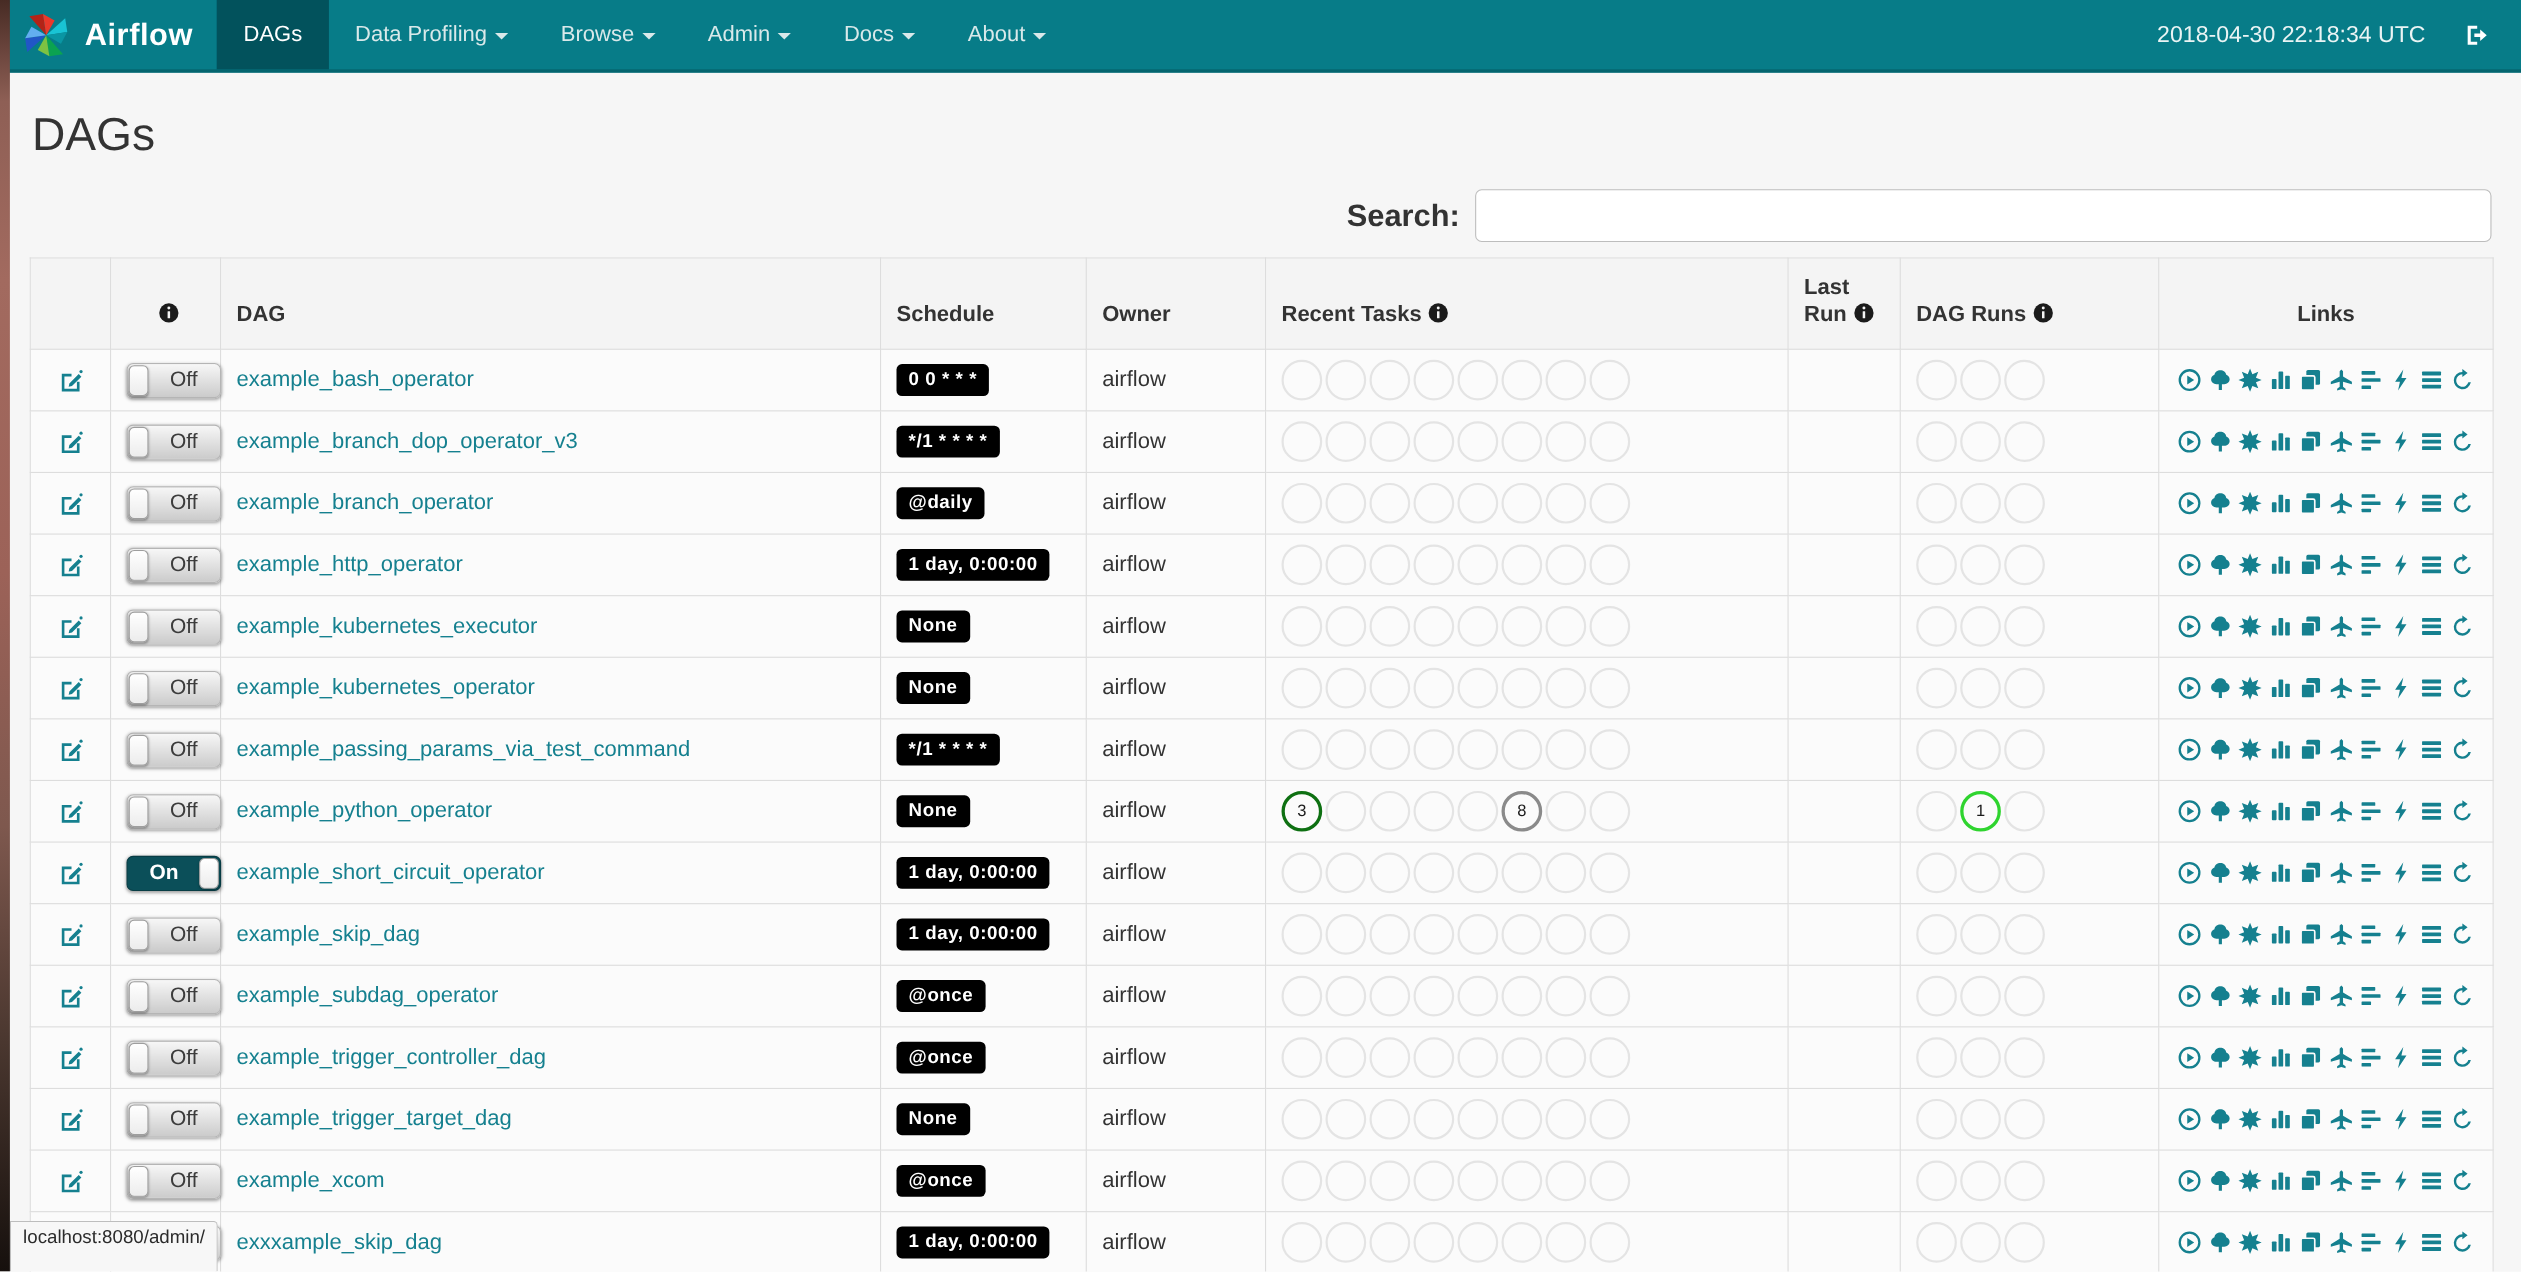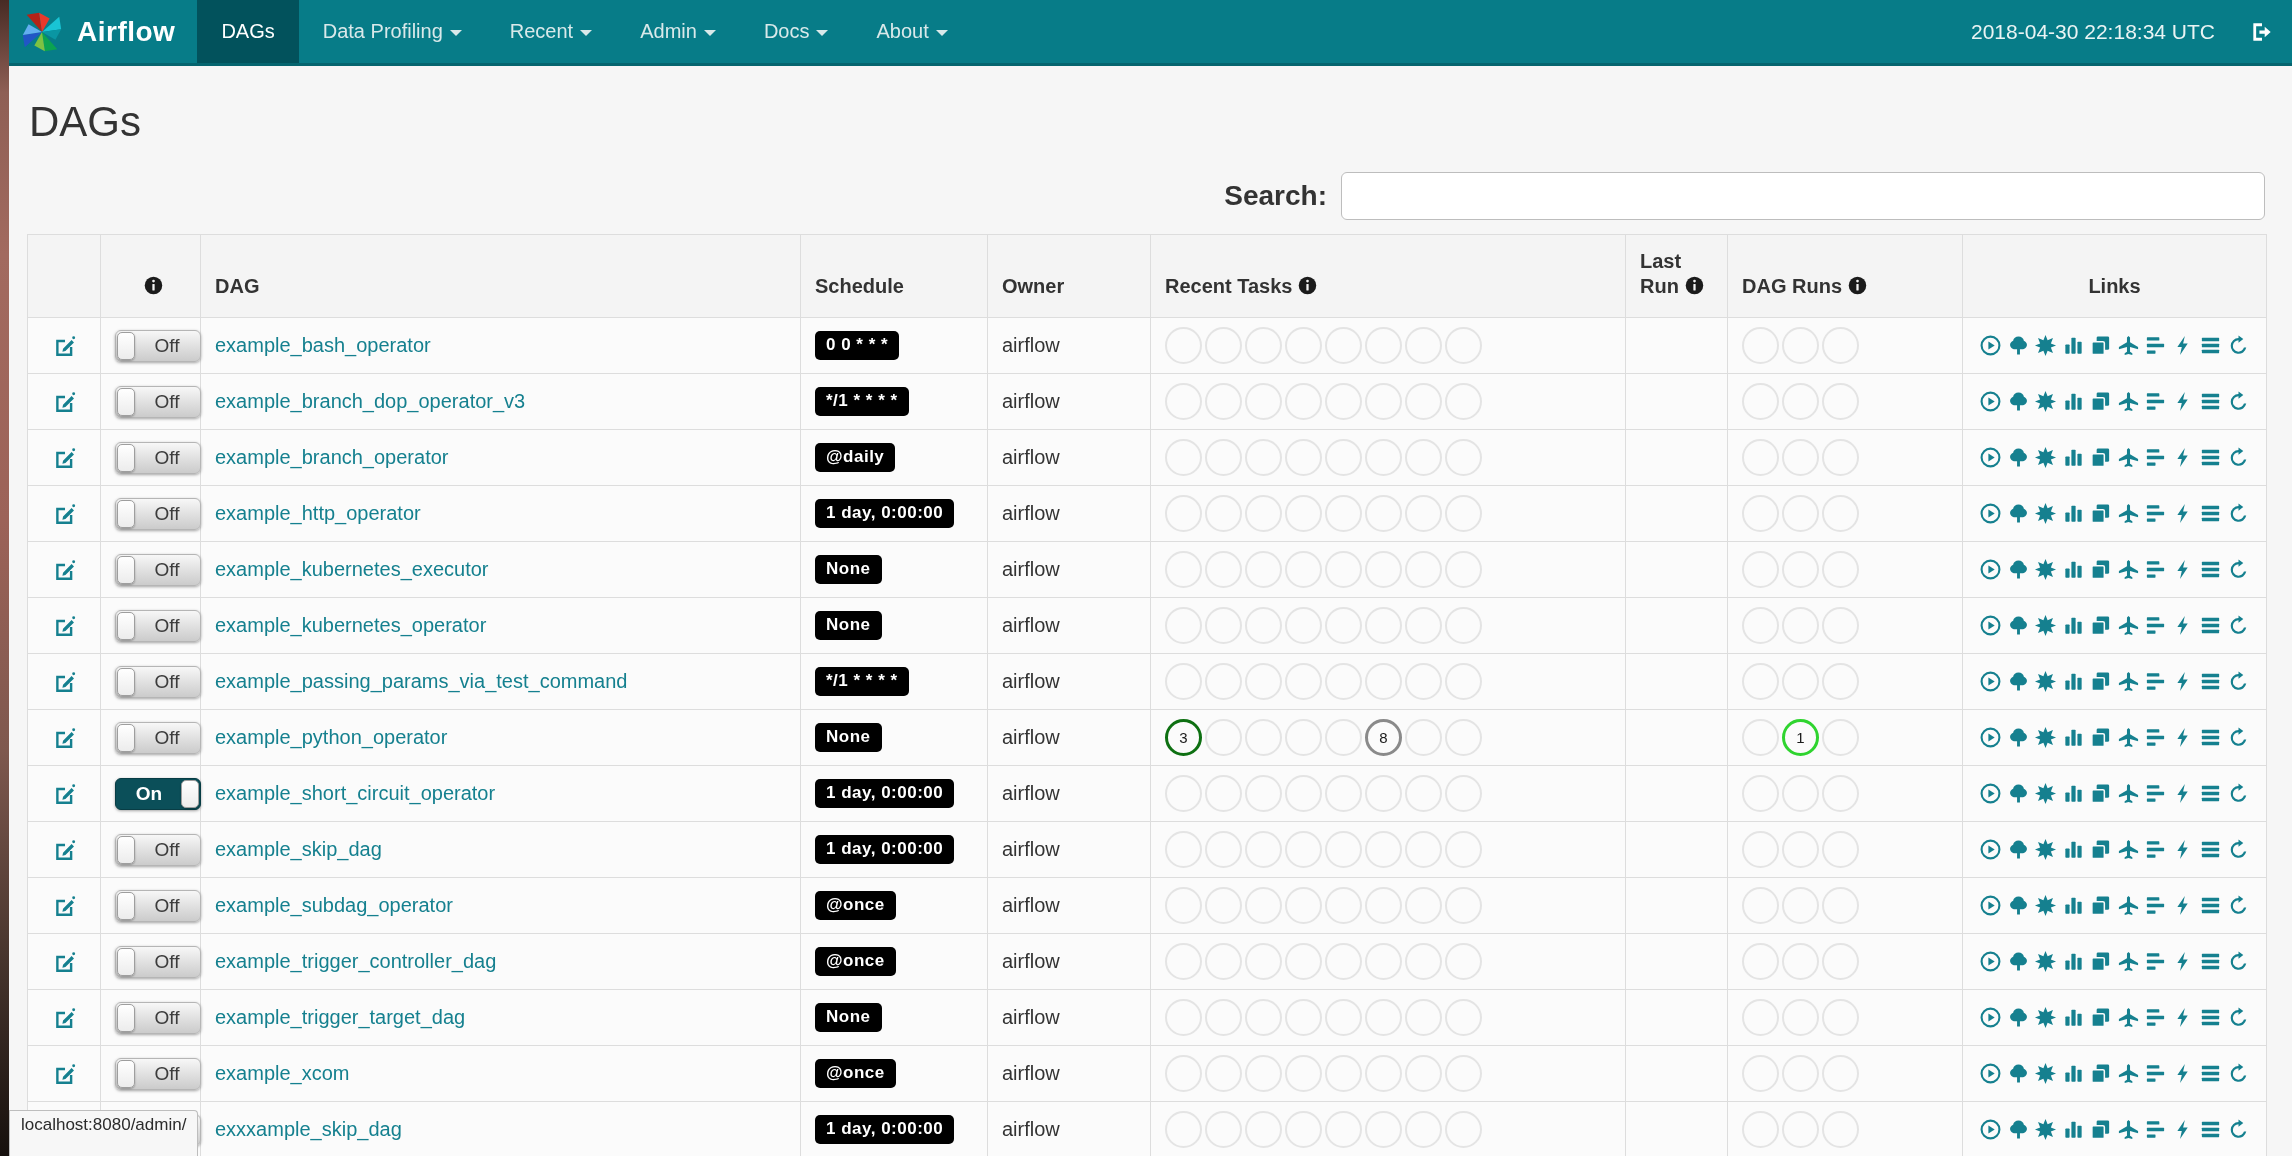--- a/index.html
+++ b/index.html
@@ -29,21 +29,21 @@
   .nav-items a {
     display: flex; align-items: center; gap: 7px; height: 100%;
     padding: 0 24px; color: #d9e9ea; font-size: 20px; text-decoration: none; cursor: pointer;
   }
   .nav-items a.active { background: #02525c; color: #fff; }
   .caret {
     width: 0; height: 0; display: inline-block;
     border-left: 6px solid transparent; border-right: 6px solid transparent;
     border-top: 6px solid #d9e9ea; margin-top: 3px;
   }
-  .nav-right { margin-left: auto; display: flex; align-items: center; gap: 34px; padding-right: 17px; }
+  .nav-right { margin-left: auto; display: flex; align-items: center; gap: 34px; padding-right: 27px; }
   .clock { color: #eaf4f4; font-size: 21px; }
   .signout svg { width: 26px; height: 26px; fill: #fff; display: block; cursor: pointer; }
   
   .content { padding: 0 27px; }
   h1.page-title { font-size: 42px; font-weight: 500; color: #333; margin: 32px 0 26px 2px; }
   .search-row { display: flex; justify-content: flex-end; align-items: center; gap: 14px; margin-bottom: 14px; }
   .search-row label { font-size: 28px; font-weight: bold; }
   .search-row input {
     width: 924px; height: 48px; border: 1px solid #bdbdbd; border-radius: 6px;
     font-size: 20px; padding: 0 14px; background: #fff; outline: none;
@@ -193,21 +193,21 @@
 
   <li>
         <a>
           <span class="nav-label">Data Profiling</span>
           <span class="caret"></span>
         </a>
       </li>
 
   <li>
         <a>
-          <span class="nav-label">Recent</span>
+          <span class="nav-label">Browse</span>
           <span class="caret"></span>
         </a>
       </li>
 
   <li>
         <a>
           <span class="nav-label">Admin</span>
           <span class="caret"></span>
         </a>
       </li>

